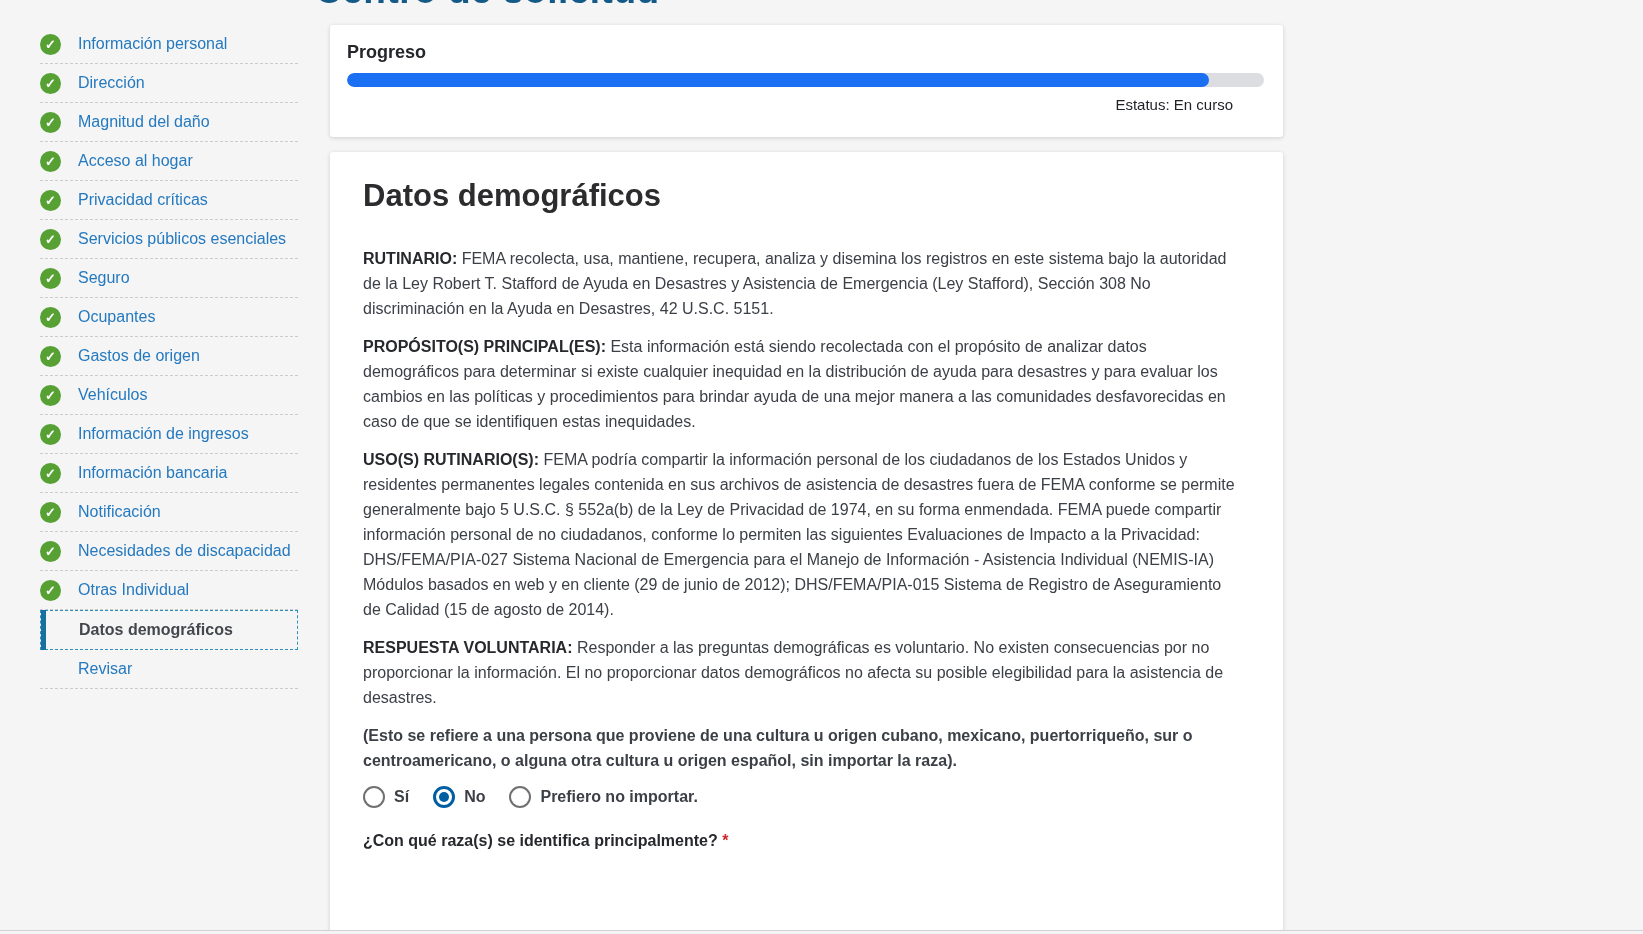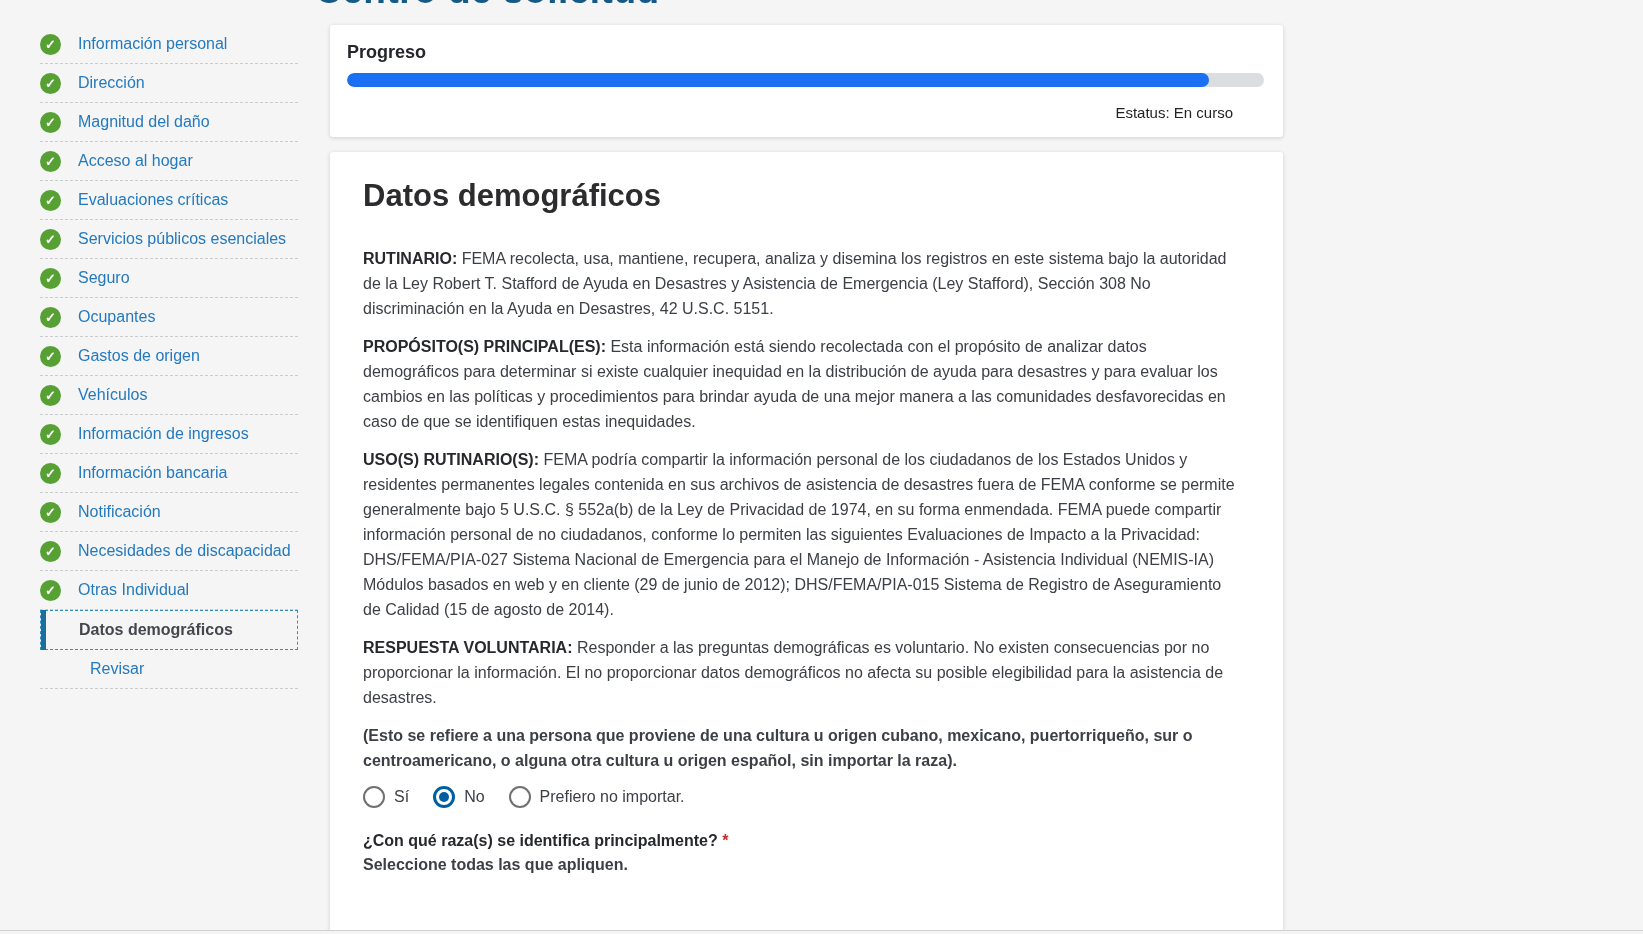--- a/index.html
+++ b/index.html
@@ -51,21 +51,21 @@
     position: relative;
   }
   .active-bar {
     position: absolute; left: 0; top: -1px; bottom: -1px;
     width: 5px; background: #18709f;
   }
   .nav-item.active .nav-label {
     margin-left: 38px;
     color: #43474c; font-weight: bold;
   }
-  .nav-item.pending .nav-label { margin-left: 50px; }
+  .nav-item.pending .nav-label { margin-left: 38px; }
 
   
   .card {
     position: absolute;
     background: #fff;
     border-radius: 3px;
     box-shadow: 0 1px 4px rgba(0,0,0,0.16);
   }
   #progress-card {
     left: 330px; top: 25px;
@@ -80,21 +80,21 @@
     overflow: hidden;
     cursor: default;
   }
   .progress-fill {
     height: 100%;
     background: #1a6ff2;
     border-radius: 8px;
     width: 0%;
   }
   .progress-status {
-    margin-top: 17px;
+    margin-top: 9px;
     text-align: right;
     padding-right: 31px;
     font-size: 15px; color: #1f2125;
   }
 
   #main-card {
     left: 330px; top: 152px;
     width: 953px; height: 840px;
     padding: 26px 40px 0 33px;
   }
@@ -111,21 +111,21 @@
   .para b, .q-label { color: #26282c; }
   .q-label {
     margin-top: 40px;
     font-size: 16px; font-weight: bold;
   }
   .q-label.second { margin-top: 24px; }
   .required { color: #c9252c; font-weight: bold; }
   .hint { font-size: 16px; line-height: 25px; color: #3c4046; margin-top: 2px; font-weight: bold; }
 
   
-  .radio-row { display: flex; align-items: center; margin-top: 13px; }
+  .radio-row { display: flex; align-items: center; margin-top: 13px; font-weight: bold; }
   .radio-option { display: flex; align-items: center; margin-right: 24px; cursor: pointer; }
   .radio-circle {
     width: 22px; height: 22px;
     border: 2px solid #707070; border-radius: 50%;
     margin-right: 9px;
     background: #fff;
     display: flex; align-items: center; justify-content: center;
   }
   .radio-option.selected .radio-circle { border: 3px solid #005ea2; }
   .radio-option.selected .radio-circle::after {
@@ -160,21 +160,21 @@
   <div class="nav-item">
     <span class="check-icon">✓</span>
     <span class="nav-label">Magnitud del daño</span>
   </div>
   <div class="nav-item">
     <span class="check-icon">✓</span>
     <span class="nav-label">Acceso al hogar</span>
   </div>
   <div class="nav-item">
     <span class="check-icon">✓</span>
-    <span class="nav-label">Evaluaciones críticas</span>
+    <span class="nav-label">Privacidad críticas</span>
   </div>
   <div class="nav-item">
     <span class="check-icon">✓</span>
     <span class="nav-label">Servicios públicos esenciales</span>
   </div>
   <div class="nav-item">
     <span class="check-icon">✓</span>
     <span class="nav-label">Seguro</span>
   </div>
   <div class="nav-item">
@@ -248,17 +248,16 @@
       <span class="radio-circle"></span>
       <span class="radio-label">No</span>
     </div>
     <div class="radio-option">
       <span class="radio-circle"></span>
       <span class="radio-label">Prefiero no importar.</span>
     </div>
   </div>
 
   <div class="q-label second"><span>¿Con qué raza(s) se identifica principalmente?</span> <span class="required">*</span></div>
-  <div class="hint"><span>Seleccione </span><b>todas</b><span> las que apliquen.</span></div>
 
 </section>
 
 <div class="h-scrollbar"></div>
 
 </body></html>

